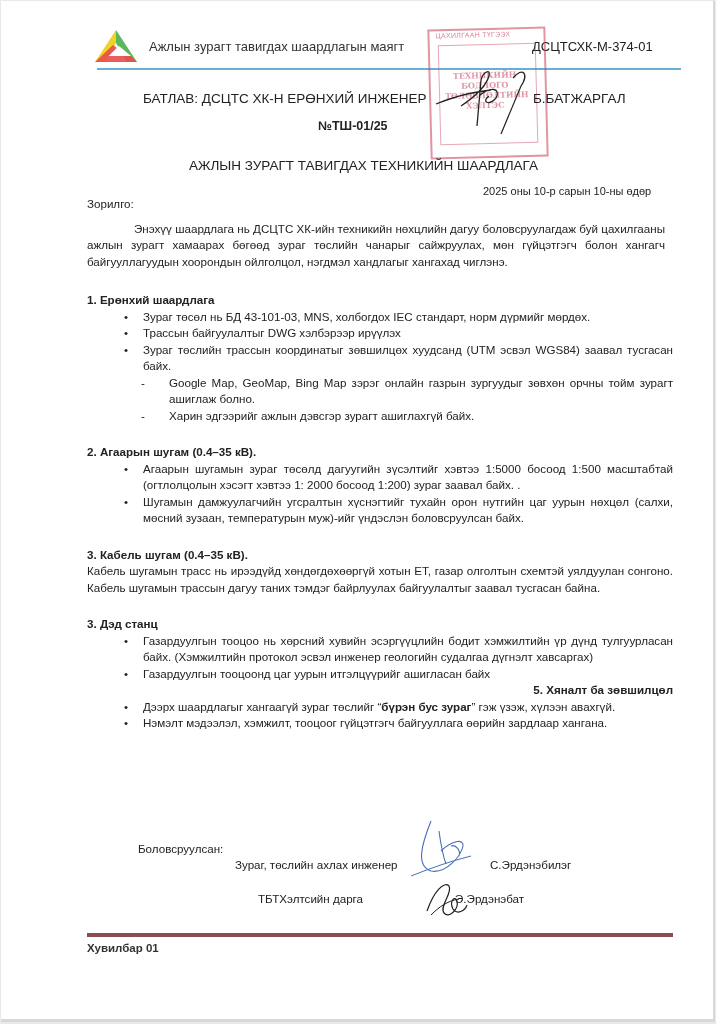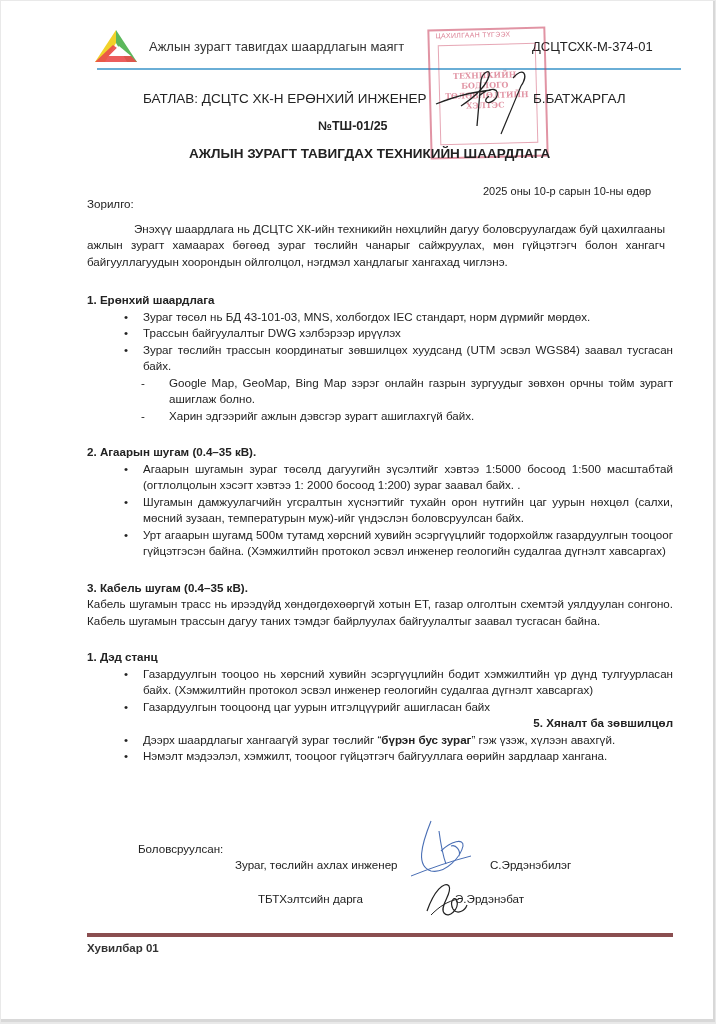--- a/index.html
+++ b/index.html
@@ -12,21 +12,21 @@
     border-right: 2px solid #d8d8d8; border-bottom: 3px solid #d8d8d8;
   }
   .abs { position: absolute; white-space: nowrap; }
   .hdr-title { left: 148px; top: 38px; font-size: 13px; color: #333; }
   .hdr-code { left: 531px; top: 38px; font-size: 13px; color: #222; }
   .hdr-line { position: absolute; left: 96px; top: 67px; width: 584px; height: 2px; background: #6aaed6; }
   .logo { position: absolute; left: 94px; top: 27px; width: 42px; height: 36px; }
   .approve { left: 142px; top: 90px; font-size: 13.5px; }
   .approve-name { left: 532px; top: 90px; font-size: 13.5px; }
   .docno { left: 317px; top: 118px; font-size: 12.5px; font-weight: bold; }
-  .doctitle { left: 188px; top: 145px; font-size: 13.5px; font-weight: bold; }
+  .doctitle { left: 188px; top: 157px; font-size: 13.5px; font-weight: normal; }
   .date { left: 482px; top: 184px; font-size: 11px; text-align: right; }
   .stamp {
     position: absolute; left: 428px; top: 27px; width: 114px; height: 126px;
     border: 2px solid rgba(200,60,90,0.55); transform: rotate(-1.5deg);
   }
   .stamp-inner {
     position: absolute; left: 8px; top: 14px; right: 8px; bottom: 12px;
     border: 1px solid rgba(200,60,90,0.45);
   }
   .stamp-top { position: absolute; left: 6px; top: 1px; font-size: 7px; color: rgba(200,60,90,0.65); letter-spacing: 0.3px; }
@@ -105,31 +105,30 @@
         <li>Google Map, GeoMap, Bing Map зэрэг онлайн газрын зургуудыг зөвхөн орчны тойм зурагт ашиглаж болно.</li>
         <li>Харин эдгээрийг ажлын дэвсгэр зурагт ашиглахгүй байх.</li>
       </ul>
     </div>
 
     <div class="section" style="margin-top:20px;">
       <p class="sec-h" style="margin-left:-12px;">2. Агаарын шугам (0.4–35 кВ).</p>
       <ul class="b">
         <li>Агаарын шугамын зураг төсөлд дагуугийн зүсэлтийг хэвтээ 1:5000 босоод 1:500 масштабтай (огтлолцолын хэсэгт хэвтээ 1: 2000 босоод 1:200) зураг заавал байх. .</li>
         <li>Шугамын дамжуулагчийн угсралтын хүснэгтийг тухайн орон нутгийн цаг уурын нөхцөл (салхи, мөсний зузаан, температурын муж)-ийг үндэслэн боловсруулсан байх.</li>
-        <li>Урт агаарын шугамд 500м тутамд хөрсний хувийн эсэргүүцлийг тодорхойлж газардуулгын тооцоог гүйцэтгэсэн байна. (Хэмжилтийн протокол эсвэл инженер геологийн судалгаа дүгнэлт хавсаргах)</li>
       </ul>
     </div>
 
     <div class="section" style="margin-top:20px;margin-left:-12px;">
       <p class="sec-h">3. Кабель шугам (0.4–35 кВ).</p>
       <p class="plain">Кабель шугамын трасс нь ирээдүйд хөндөгдөхөөргүй хотын ЕТ, газар олголтын схемтэй уялдуулан сонгоно. Кабель шугамын трассын дагуу таних тэмдэг байрлуулах байгуулалтыг заавал тусгасан байна.</p>
     </div>
 
     <div class="section" style="margin-top:20px;">
-      <p class="sec-h" style="margin-left:-12px;">1. Дэд станц</p>
+      <p class="sec-h" style="margin-left:-12px;">3. Дэд станц</p>
       <ul class="b">
         <li>Газардуулгын тооцоо нь хөрсний хувийн эсэргүүцлийн бодит хэмжилтийн үр дүнд тулгуурласан байх. (Хэмжилтийн протокол эсвэл инженер геологийн судалгаа дүгнэлт хавсаргах)</li>
         <li>Газардуулгын тооцоонд цаг уурын итгэлцүүрийг ашигласан байх</li>
       </ul>
     </div>
 
     <div class="section" style="margin-top:0;">
       <p class="sec-h" style="margin-left:-12px;text-align:right;">5. Хяналт ба зөвшилцөл</p>
       <ul class="b">
         <li><span>Дээрх шаардлагыг хангаагүй зураг төслийг “</span><b>бүрэн бус зураг</b><span>” гэж үзэж, хүлээн авахгүй.</span></li>

